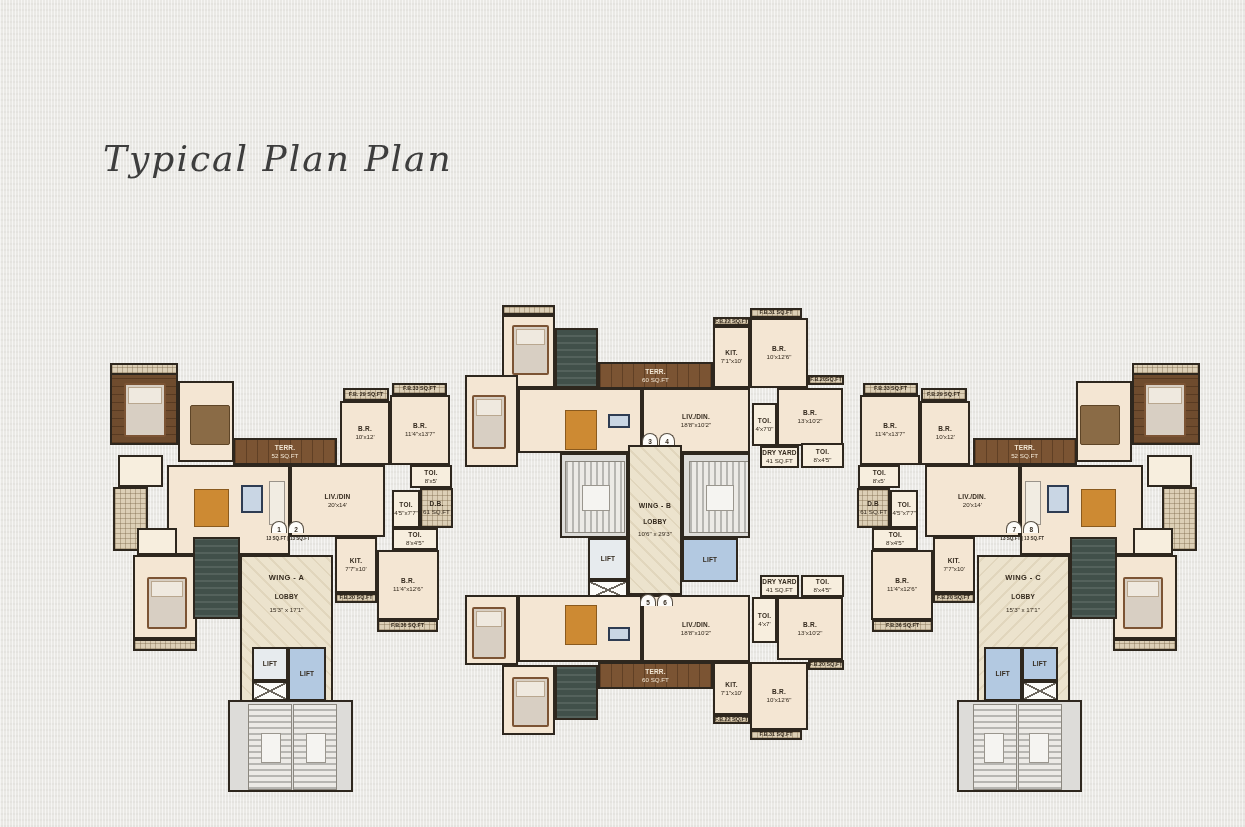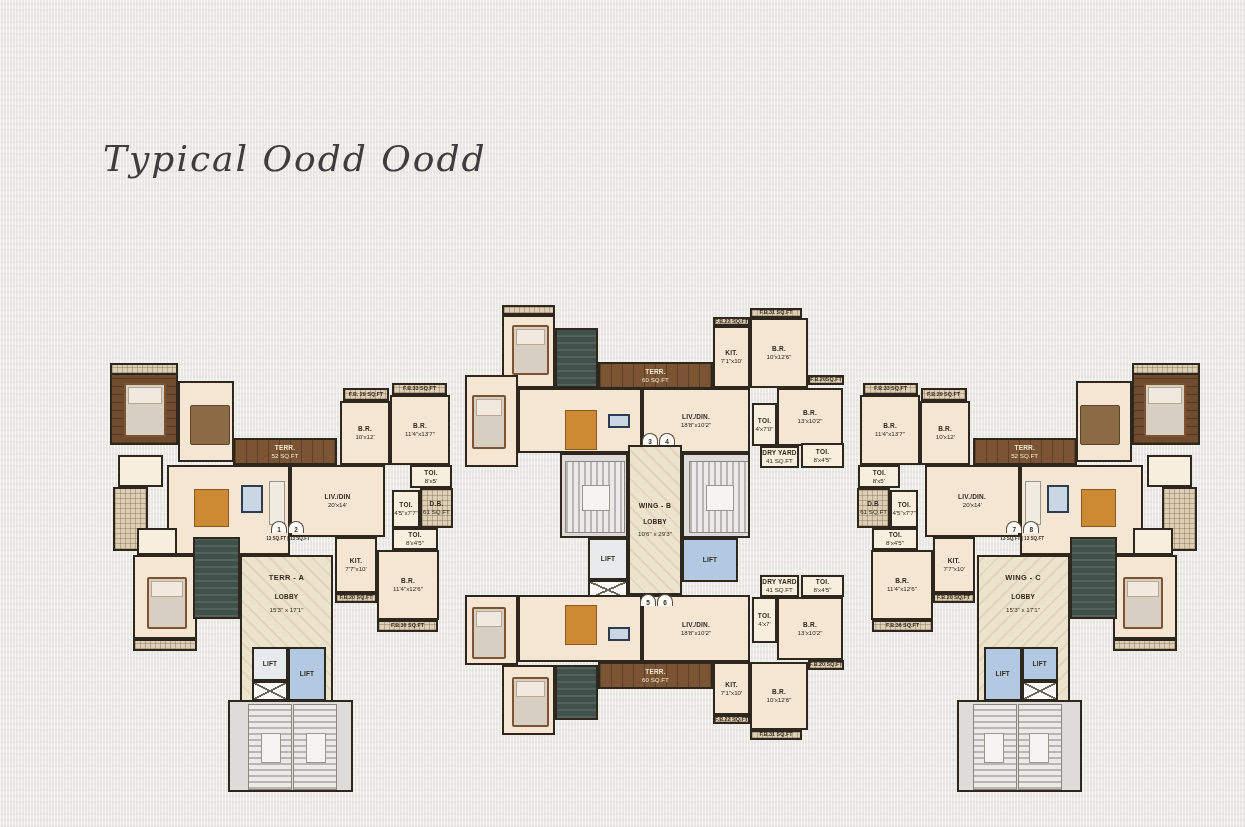--- a/index.html
+++ b/index.html
@@ -74,21 +74,21 @@
   .sofa{position:absolute;background:#8a6b46;border:1px solid #5e4527;border-radius:2px;}
   .tableo{position:absolute;background:#cd8a33;border:1px solid #8a5a1e;}
   .tv{position:absolute;background:#c9d6e4;border:2px solid #2e3c52;box-sizing:border-box;}
   .sofaw{position:absolute;background:#f1ece2;border:1px solid #9a938a;}
 </style>
 </head>
 <body>
 
 <div id="stage">
 
-  <div class="title">Typical Oodd Oodd</div>
+  <div class="title">Typical Plan Plan</div>
 
   <div class="wing" style="left:100px;top:355px;width:362px;height:440px;">
     <div class="r tile" style="left:10px;top:8px;width:68px;height:12px;"></div>
     <div class="r wood-v" style="left:10px;top:18px;width:68px;height:72px;">
       <div class="bed" style="left:12px;top:8px;width:42px;height:54px;"></div>
     </div>
     <div class="r beige" style="left:78px;top:26px;width:56px;height:81px;">
       <div class="sofa" style="left:10px;top:22px;width:38px;height:38px;"></div>
     </div>
     <div class="r wood" style="left:133px;top:83px;width:104px;height:27px;">
@@ -150,21 +150,21 @@
     </div>
     <div class="r beige2" style="left:18px;top:100px;width:45px;height:32px;"></div>
     <div class="r tile" style="left:13px;top:132px;width:35px;height:64px;"></div>
     <div class="r beige2" style="left:37px;top:173px;width:40px;height:27px;"></div>
     <div class="r beige" style="left:33px;top:200px;width:64px;height:84px;">
       <div class="bed" style="left:12px;top:20px;width:40px;height:52px;"></div>
     </div>
     <div class="r dark" style="left:93px;top:182px;width:47px;height:82px;"></div>
     <div class="r tile" style="left:33px;top:284px;width:64px;height:12px;"></div>
     <div class="r marble" style="left:140px;top:200px;width:93px;height:148px;justify-content:flex-start;padding-top:16px;gap:5px;">
-      <span class="t wn">TERR - A</span>
+      <span class="t wn">WING - A</span>
       <span class="t rn" style="margin-top:6px;">LOBBY</span>
       <span class="t rd">15'3" x 17'1"</span>
     </div>
     <div class="numbox" style="left:171px;top:166px;">
       <span class="t">1</span>
     </div>
     <div class="numbox" style="left:188px;top:166px;">
       <span class="t">2</span>
     </div>
     <div class="entrytxt" style="left:158px;top:181px;width:60px;">

